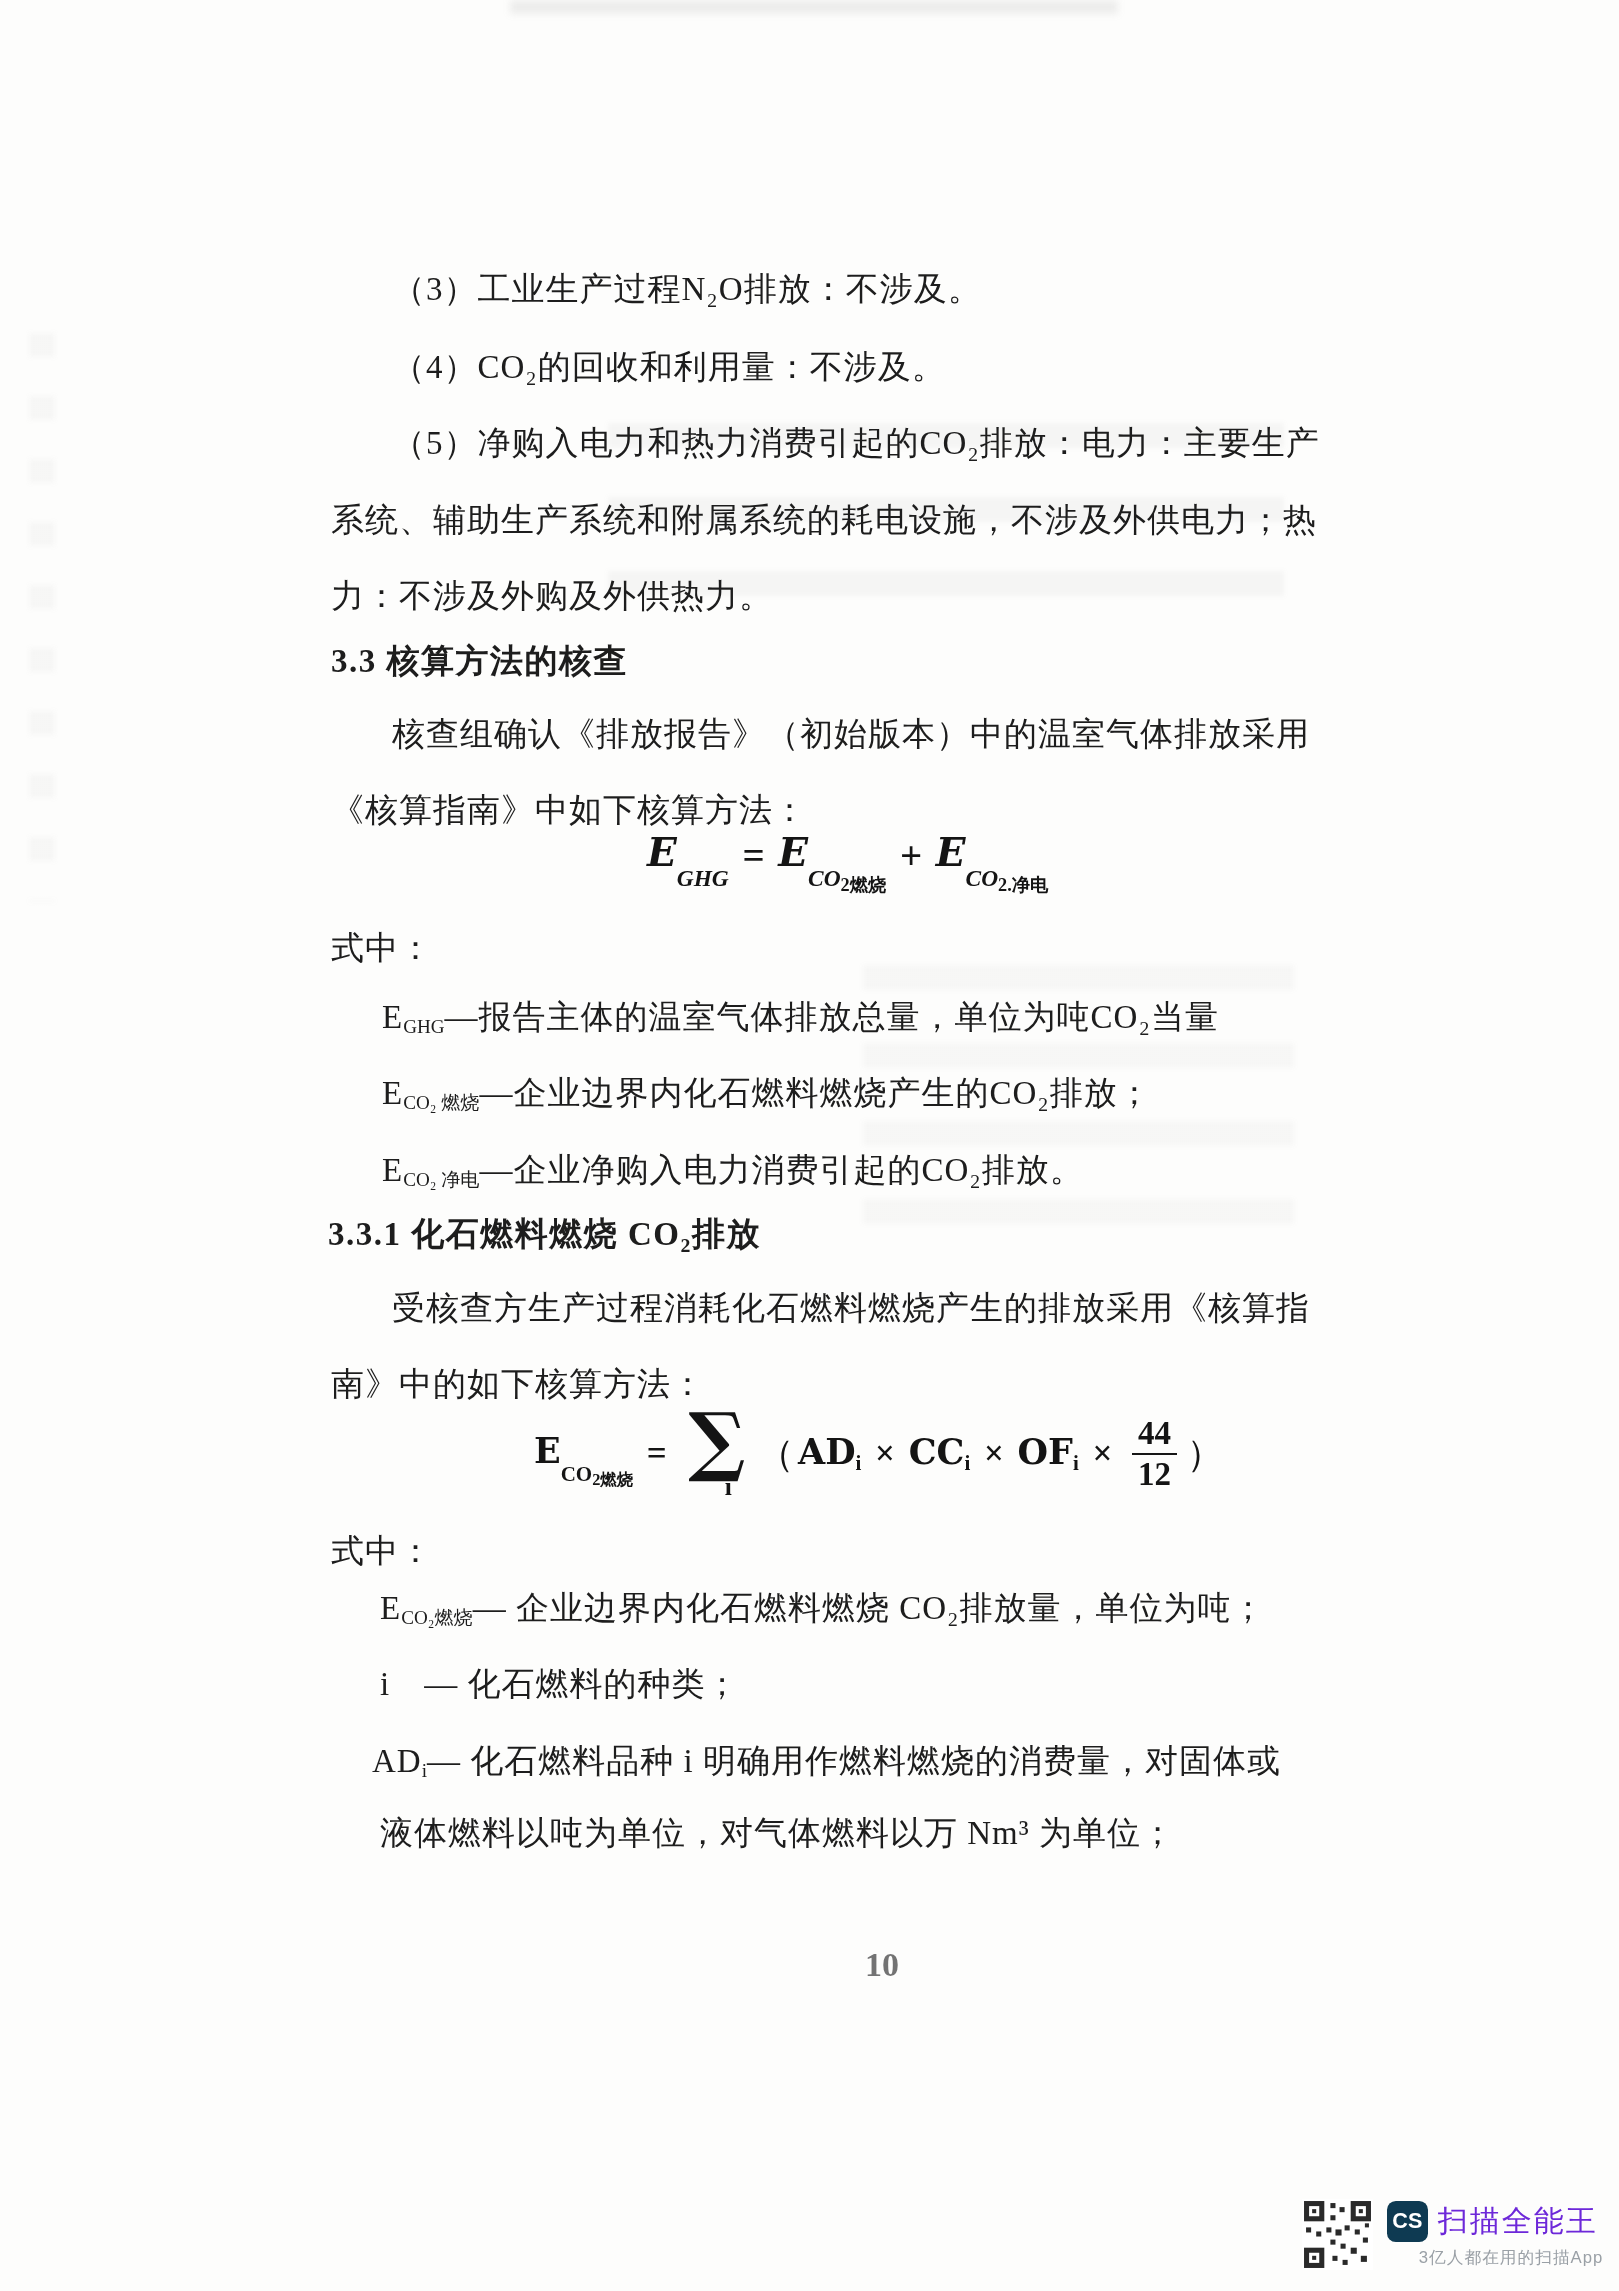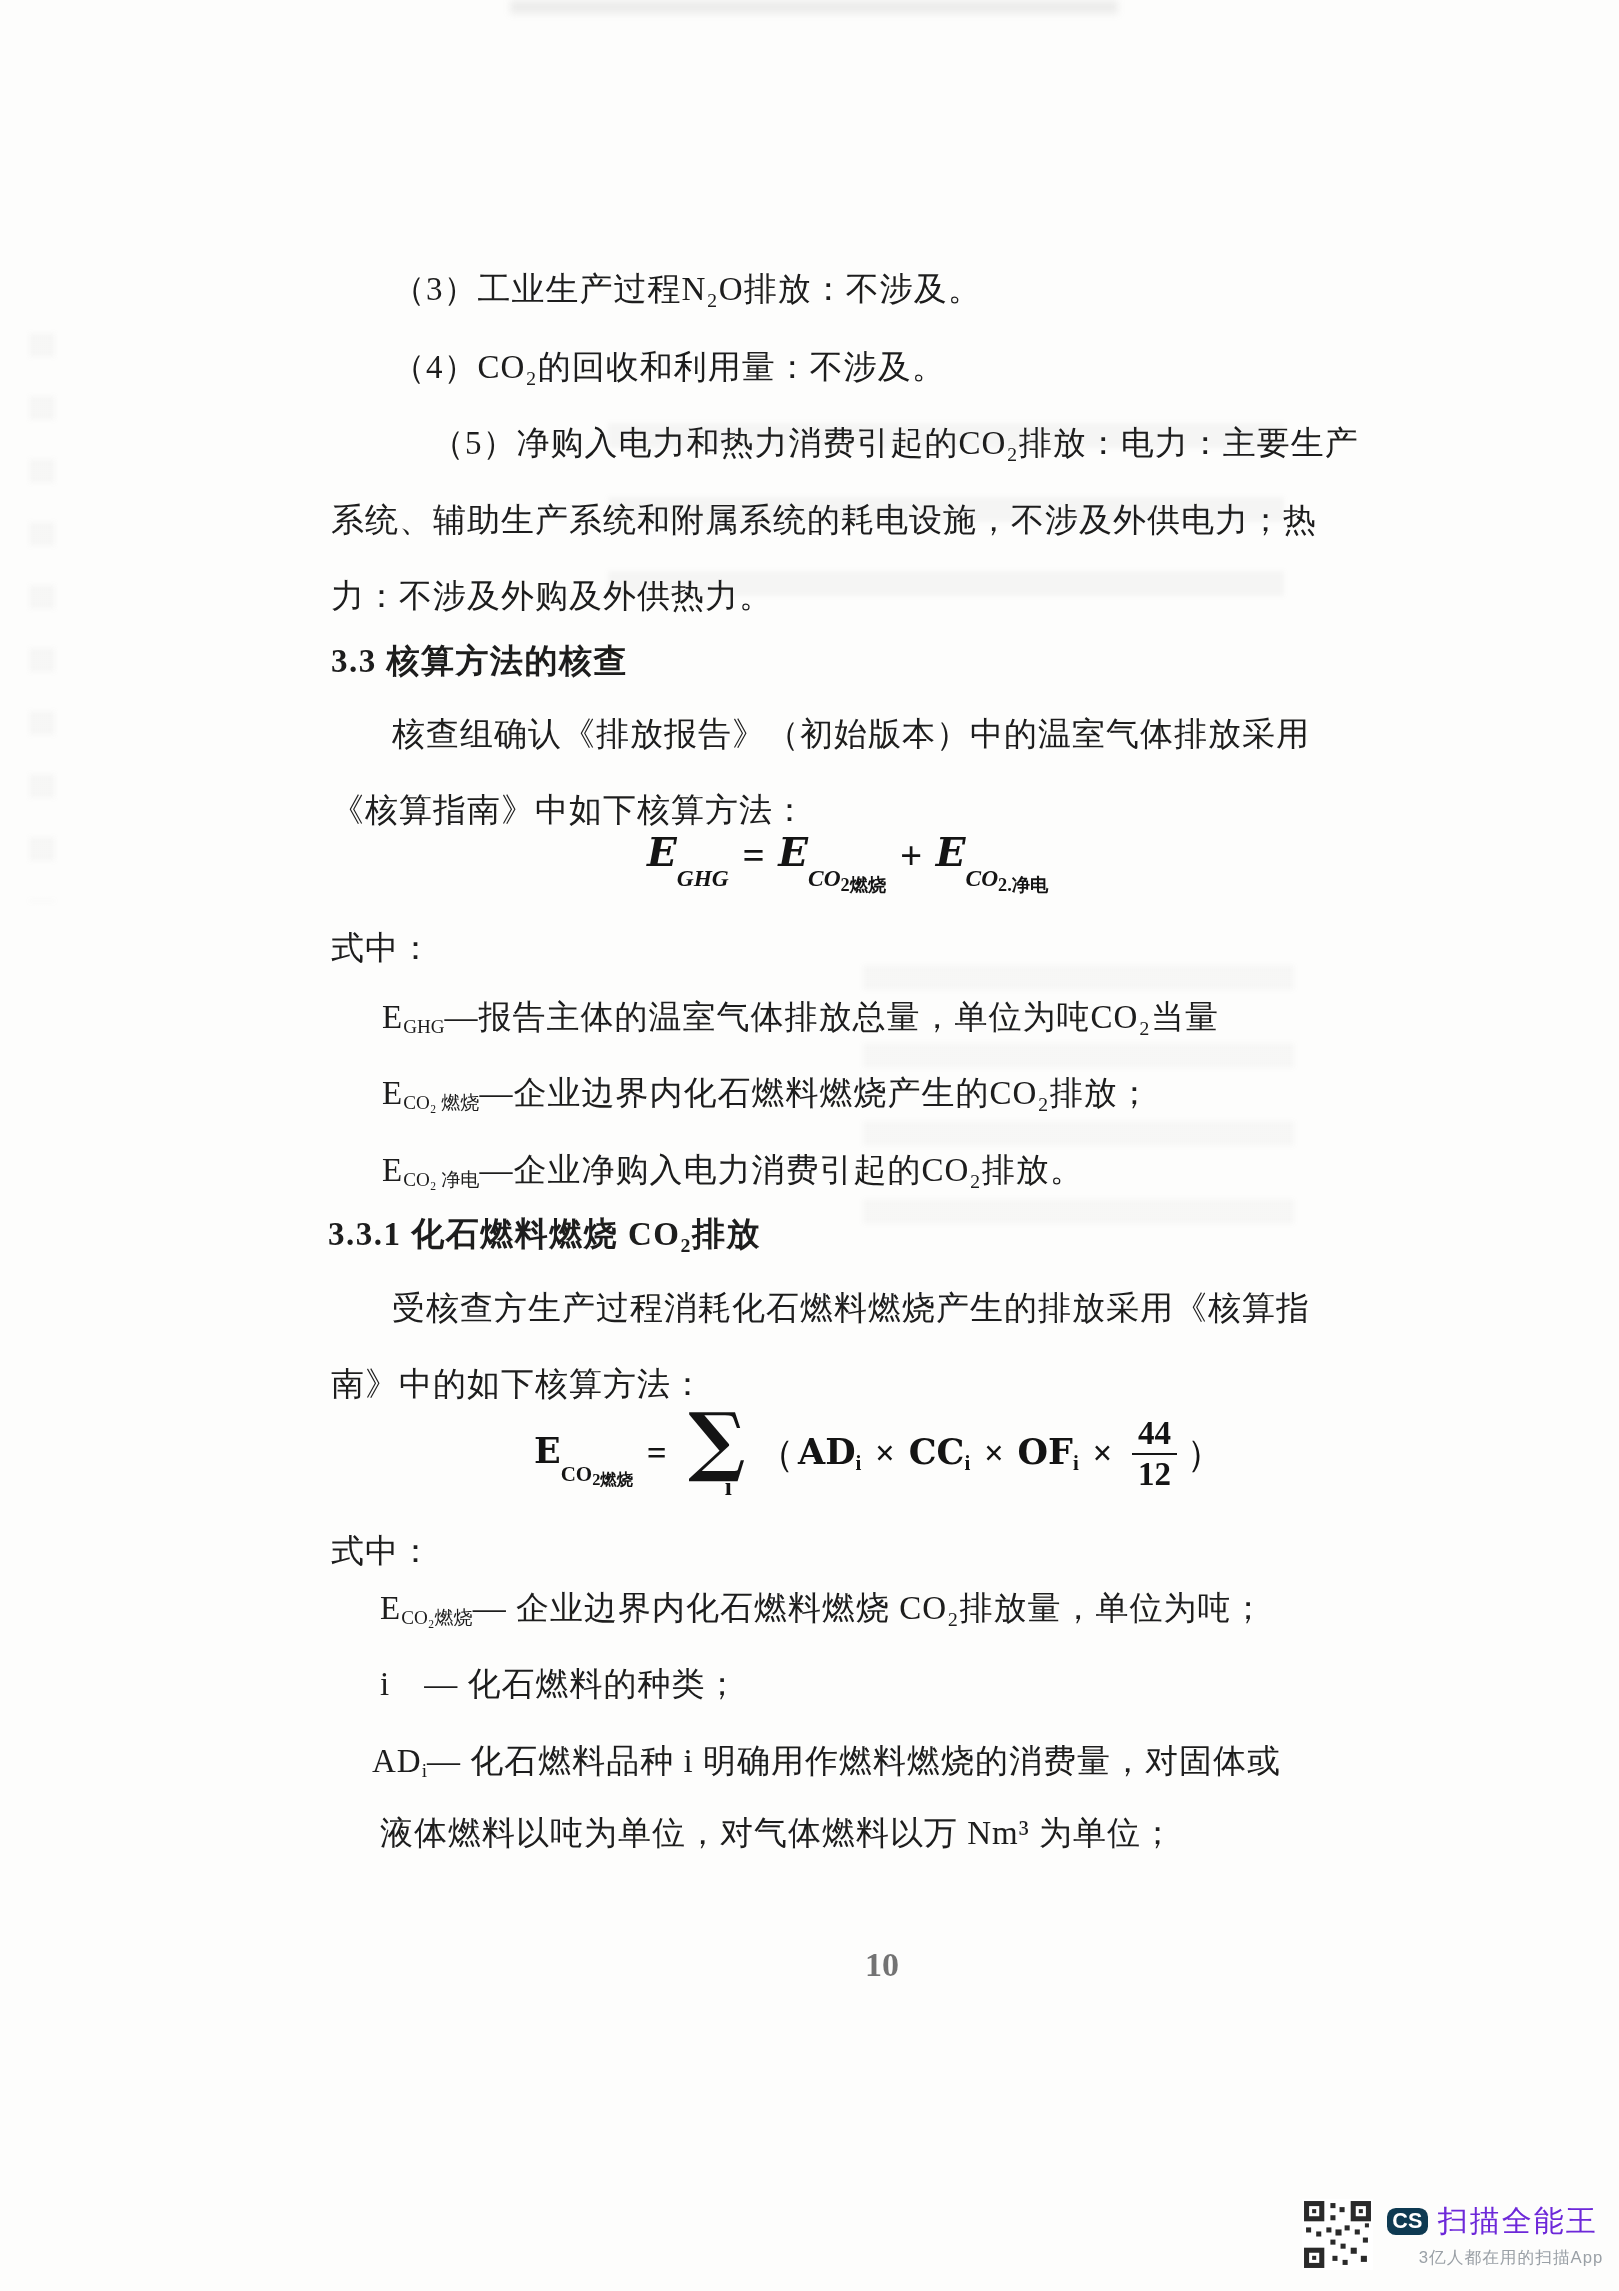--- a/index.html
+++ b/index.html
@@ -59,41 +59,41 @@
   
   .watermark{
     position:absolute;right:15.7px;bottom:21.6px;
     display:flex;align-items:center;gap:13.7px;
     font-family:"Liberation Sans","DejaVu Sans",sans-serif;
   }
   .qr{width:71px;height:71px;}
   .wm-right{display:flex;flex-direction:column;gap:3.9px;}
   .wm-top{display:flex;align-items:center;gap:9.8px;}
   .cs-badge{
-    width:41px;height:27px;border-radius:8.8px;
+    width:41px;height:41px;border-radius:8.8px;
     display:flex;align-items:center;justify-content:center;
     color:#ffffff;font-weight:bold;font-size:21.6px;
     font-family:"Liberation Sans","DejaVu Sans",sans-serif;
   }
   .wm-brand{font-size:30px;font-weight:normal;color:#6d28d9;letter-spacing:2px;}
   .wm-tagline{font-size:16.7px;color:#9aa0a6;letter-spacing:1px;margin-left:32px;}
 </style>
 </head>
 <body>
 
 <div class="page">
 
   <div class="ghost g1"></div>
   <div class="ghost g2"></div>
   <div class="ghost g3"></div>
   <div class="ghost g4"></div>
 
   <div class="line" style="left:392px;top:267px;">（3）工业生产过程N₂O排放：不涉及。</div>
   <div class="line" style="left:392px;top:345px;">（4）CO₂的回收和利用量：不涉及。</div>
-  <div class="line" style="left:392px;top:421px;margin-left:39px;">（5）净购入电力和热力消费引起的CO₂排放：电力：主要生产</div>
+  <div class="line" style="left:392px;top:421px;">（5）净购入电力和热力消费引起的CO₂排放：电力：主要生产</div>
   <div class="line" style="left:331px;top:498px;">系统、辅助生产系统和附属系统的耗电设施，不涉及外供电力；热</div>
   <div class="line" style="left:331px;top:574px;">力：不涉及外购及外供热力。</div>
 
   <div class="line bold" style="left:331px;top:639px;">3.3 核算方法的核查</div>
   <div class="line" style="left:392px;top:712px;">核查组确认《排放报告》（初始版本）中的温室气体排放采用</div>
   <div class="line" style="left:331px;top:788px;">《核算指南》中如下核算方法：</div>
 
   <div class="formula" style="left:647px;top:829px;">
     <span><span class="fvar">E</span><span class="fsub">GHG</span></span>
     <span class="fop">=</span>

